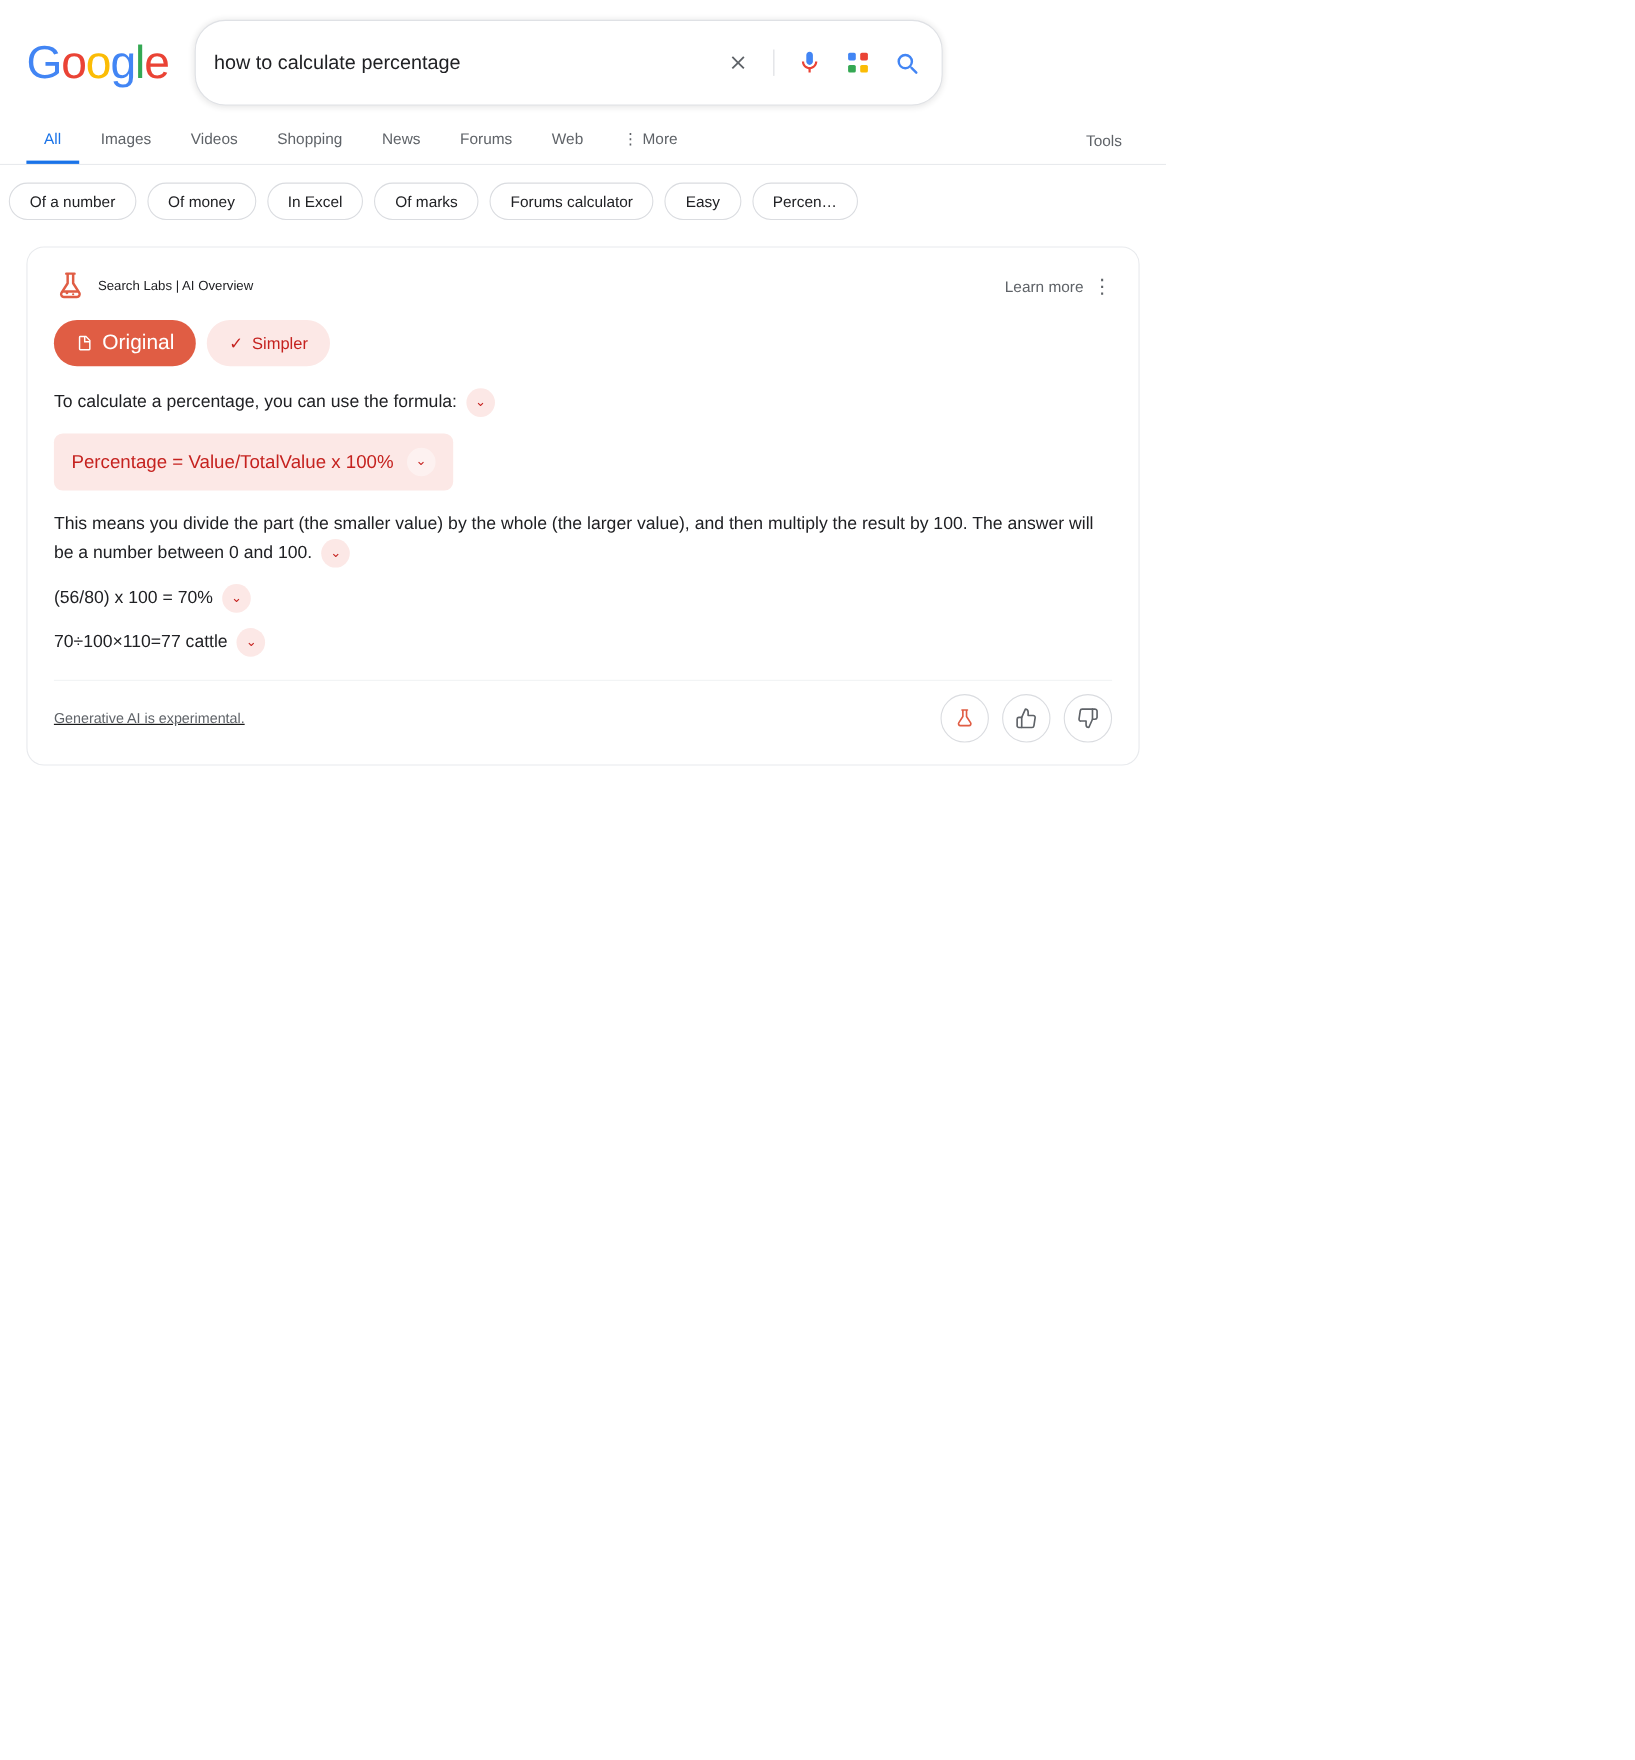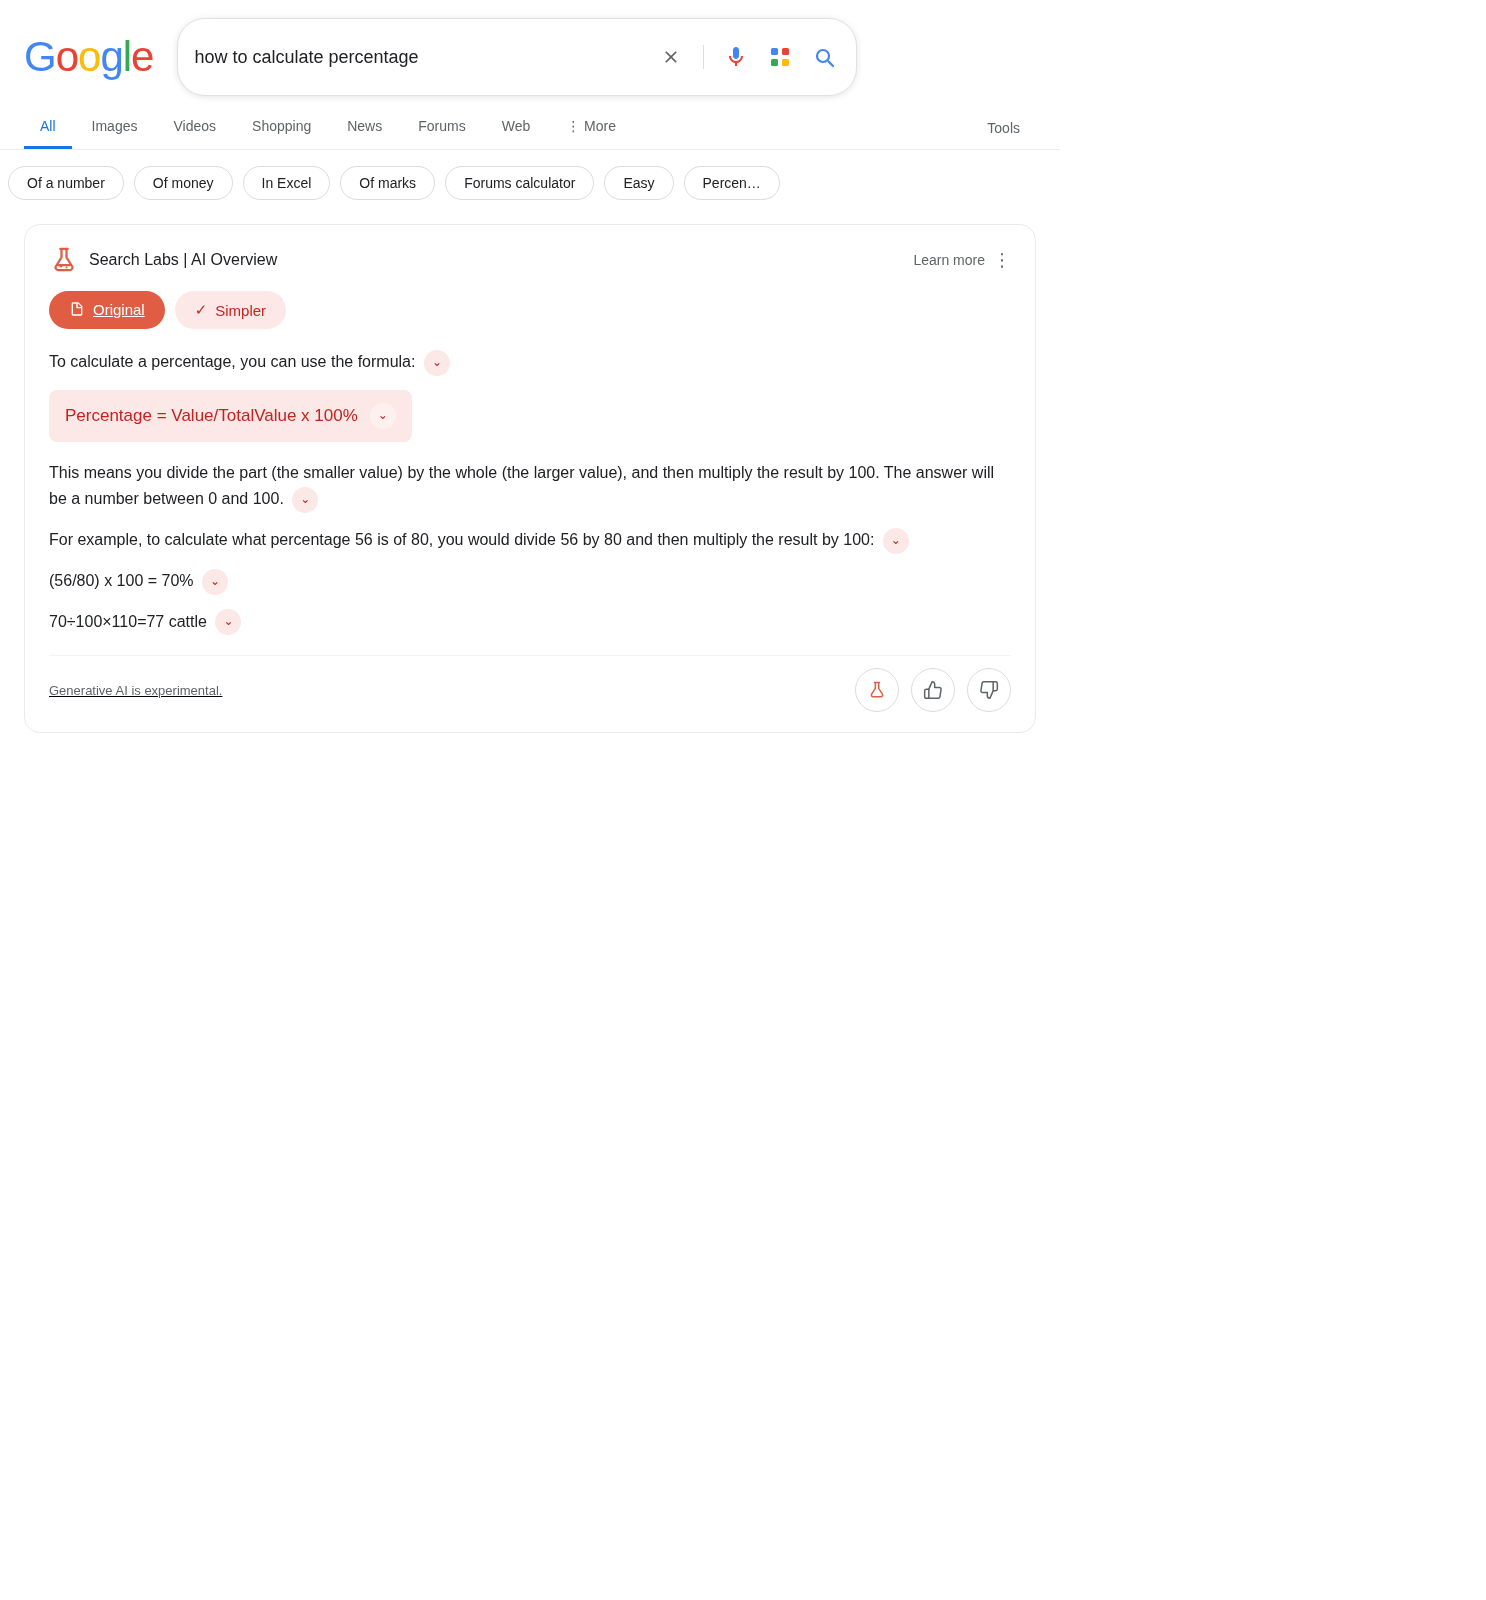--- a/index.html
+++ b/index.html
@@ -133,21 +133,21 @@
       display: flex;
       align-items: center;
       gap: 10px;
     }
     .flask-icon {
       width: 30px;
       height: 30px;
       color: #E05D44;
     }
     .ai-title {
-      font-size: 16px;
+      font-size: 12px;
       color: #202124;
       font-weight: 400;
     }
     .ai-header-right {
       display: flex;
       align-items: center;
       gap: 8px;
       color: #5f6368;
       font-size: 14px;
       cursor: pointer;
@@ -158,25 +158,25 @@
       display: flex;
       gap: 10px;
       margin-bottom: 20px;
     }
     .btn-original {
       background: #E05D44;
       color: #fff;
       border: none;
       border-radius: 24px;
       padding: 10px 20px;
-      font-size: 15px;
-      cursor: pointer;
-      display: flex;
+      font-size: 19px;
+      cursor: pointer;
+      display: flex;
+      align-items: center;
       gap: 8px;
-      text-decoration: underline;
     }
     .btn-simpler {
       background: #fce8e6;
       color: #c5221f;
       border: none;
       border-radius: 24px;
       padding: 10px 20px;
       font-size: 15px;
       cursor: pointer;
       display: flex;
@@ -375,24 +375,20 @@
     <div class="formula-box">
       <span>Percentage = Value/TotalValue x 100%</span>
       <span class="inline-chevron" style="background:rgba(255,255,255,0.4);">⌄</span>
     </div>
 
     <p>
       <span>This means you divide the part (the smaller value) by the whole (the larger value), and then multiply the result by 100. The answer will be a number between 0 and 100.</span>
       <span class="inline-chevron">⌄</span>
     </p>
 
-    <p>
-      <span>For example, to calculate what percentage 56 is of 80, you would divide 56 by 80 and then multiply the result by 100:</span>
-      <span class="inline-chevron">⌄</span>
-    </p>
 
     <p class="example-formula">
       <span>(56/80) x 100 = 70%</span>
       <span class="inline-chevron">⌄</span>
     </p>
 
 
     <p class="example-formula">
       <span>70÷100×110=77 cattle</span>
       <span class="inline-chevron">⌄</span>

